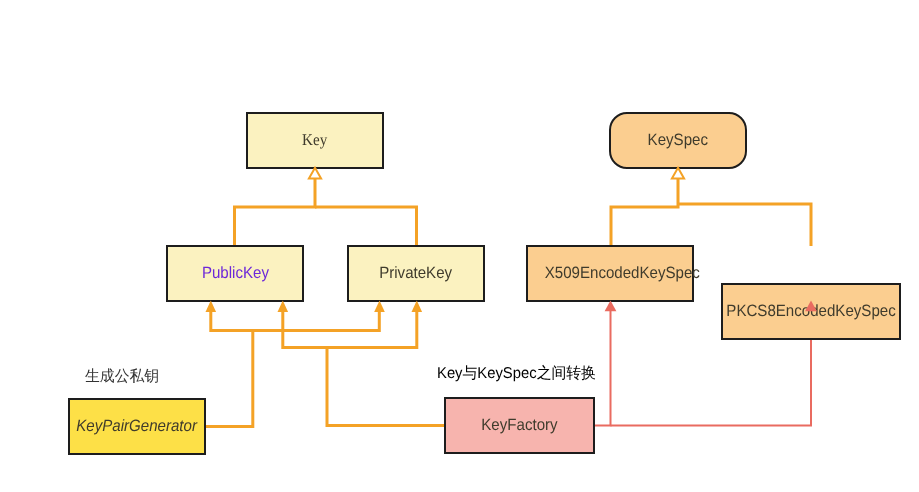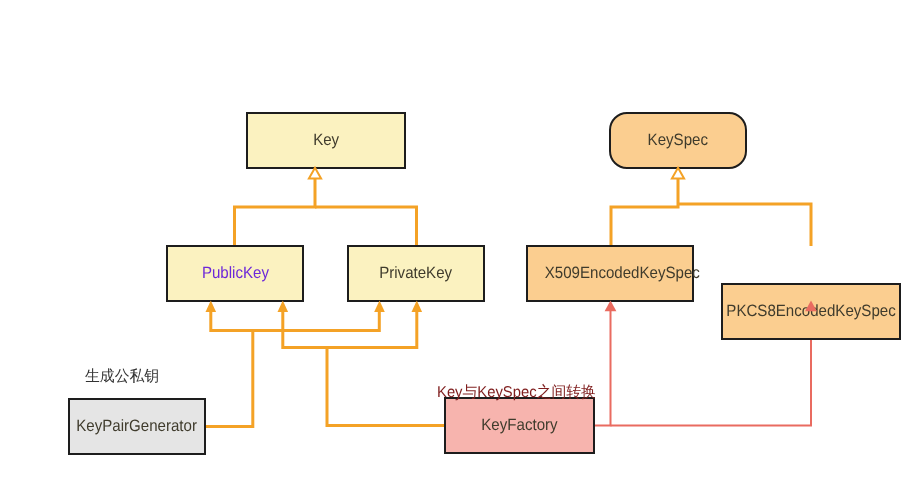--- a/index.html
+++ b/index.html
@@ -53,48 +53,48 @@
       <g fill="none" stroke="#E96B60" stroke-width="2">
         <path d="M580.5 425.5 L610.5 425.5 L610.5 310"></path>
       </g>
       <g fill="none" stroke="#E96B60" stroke-width="2">
         <path d="M610.5 425.5 L811 425.5 L811 310"></path>
       </g>
     </svg>
 
 
   <div id="node-layer">
-      <div class="node" style="color: rgb(63, 59, 44); left: 246px; top: 112px; width: 160px; height: 57px; background: rgb(251, 242, 192); border-color: rgb(29, 29, 29);">
+      <div class="node" style="color: rgb(63, 59, 44); left: 246px; top: 112px; width: 138px; height: 57px; background: rgb(251, 242, 192); border-color: rgb(29, 29, 29); font-family: Liberation Serif, serif;">
         <span>Key</span>
       </div>
       <div class="node" style="color: #6d28d9; left: 166px; top: 245px; width: 138px; height: 57px; background: rgb(251, 242, 192); border-color: rgb(29, 29, 29);">
         <span>PublicKey</span>
       </div>
       <div class="node" style="color: rgb(63, 59, 44); left: 347px; top: 245px; width: 138px; height: 57px; background: rgb(251, 242, 192); border-color: rgb(29, 29, 29);">
         <span>PrivateKey</span>
       </div>
       <div class="node" style="color: rgb(63, 59, 44); left: 609px; top: 112px; width: 138px; height: 57px; background: rgb(251, 206, 144); border-color: rgb(29, 29, 29); border-radius: 18px;">
         <span>KeySpec</span>
       </div>
       <div class="node" style="color: rgb(63, 59, 44); left: 526px; top: 245px; width: 168px; height: 57px; background: rgb(251, 206, 144); border-color: rgb(29, 29, 29); padding-left: 24px;">
         <span>X509EncodedKeySpec</span>
       </div>
       <div class="node" style="color: rgb(63, 59, 44); left: 721px; top: 245px; width: 180px; height: 57px; background: rgb(251, 206, 144); border-color: rgb(29, 29, 29); margin-top: 38px;">
         <span>PKCS8EncodedKeySpec</span>
       </div>
-      <div class="node" style="color: rgb(63, 59, 44); left: 68px; top: 398px; width: 138px; height: 57.2px; background: #e5e5e5; border-color: rgb(29, 29, 29);">
+      <div class="node" style="color: rgb(63, 59, 44); left: 68px; top: 398px; width: 138px; height: 57.2px; background: #fde047; border-color: rgb(29, 29, 29); font-style: italic;">
         <span>KeyPairGenerator</span>
       </div>
       <div class="node" style="color: rgb(63, 59, 44); left: 444px; top: 397px; width: 151px; height: 57.3px; background: rgb(247, 180, 174); border-color: rgb(29, 29, 29);">
         <span>KeyFactory</span>
       </div>
     </div>
   <div id="note-layer">
       <div class="note" style="left: 85px; top: 369.3px; color: rgb(51, 51, 51);"><span>生成公私钥</span></div>
-      <div class="note" style="left: 436.7px; top: 385px; color: #7f1d1d;"><span>Key与KeySpec之间转换</span></div>
+      <div class="note" style="left: 436.7px; top: 366px; color: #000000;"><span>Key与KeySpec之间转换</span></div>
     </div>
 
   <svg class="layer" id="arrowhead-layer" viewBox="0 0 919 492" width="919" height="492">
       <polygon points="315,167.8 321.1,178.6 308.9,178.6" fill="#ffffff" stroke="#F4A226" stroke-width="2" stroke-linejoin="miter"></polygon>
       <polygon points="678,167.8 684.1,178.6 671.9,178.6" fill="#ffffff" stroke="#F4A226" stroke-width="2" stroke-linejoin="miter"></polygon>
       <polygon points="210.8,300.5 216.1,311.9 205.5,311.9" fill="#F4A226"></polygon>
       <polygon points="282.8,300.5 288.1,311.9 277.5,311.9" fill="#F4A226"></polygon>
       <polygon points="379.5,300.5 384.8,311.9 374.2,311.9" fill="#F4A226"></polygon>
       <polygon points="416.8,300.5 422.1,311.9 411.5,311.9" fill="#F4A226"></polygon>
       <polygon points="610.5,300.4 616.4,311.2 604.6,311.2" fill="#E96B60"></polygon>

